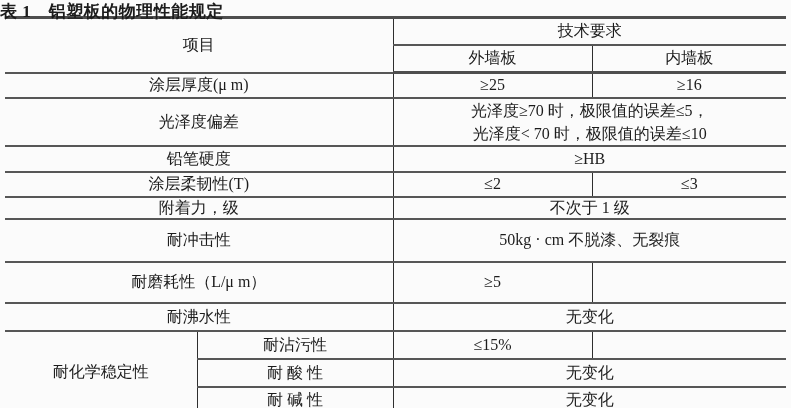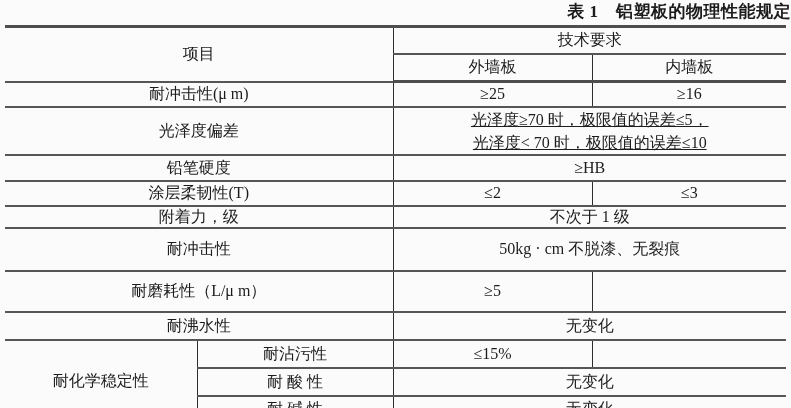--- a/index.html
+++ b/index.html
@@ -7,23 +7,23 @@
     padding: 0;
     background: #fbfbfb;
     width: 791px;
     height: 408px;
     overflow: hidden;
     font-family: "Liberation Serif", "DejaVu Serif", serif;
     color: #1c1c1c;
   }
   .page { width: 791px; height: 408px; }
   .doc-title {
-    height: 25px;
+    height: 16px;
     line-height: 23px;
-    text-align: right;
+    text-align: left;
     font-weight: bold;
     font-size: 17px;
     letter-spacing: 0.5px;
   }
   table.spec {
     border-collapse: collapse;
     table-layout: fixed;
     margin-left: 5px;
     width: 781px;
     border-top: 3px solid #4e4e4e;
@@ -36,21 +36,21 @@
     vertical-align: middle;
     font-size: 16px;
     line-height: 1.25;
     border-bottom: 2px solid #565656;
     overflow: hidden;
     white-space: nowrap;
   }
   
   .bR { border-right: 1px solid #2e2e2e; }
   .thickB { border-bottom: 3px solid #4e4e4e !important; }
-  .twoline div { line-height: 23px; text-decoration: underline; }
+  .twoline div { line-height: 23px; }
 </style>
 </head>
 <body>
 
 <div class="page">
 
   <div class="doc-title">表 1　铝塑板的物理性能规定</div>
 
   <table class="spec">
     <colgroup>
@@ -65,21 +65,21 @@
       <td colspan="2" rowspan="2" class="bR">项目</td>
       <td colspan="2">技术要求</td>
     </tr>
 
     <tr style="height:28px">
       <td class="bR thickB">外墙板</td>
       <td class="thickB">内墙板</td>
     </tr>
 
     <tr style="height:25px">
-      <td colspan="2" class="bR">耐冲击性(μ m)</td>
+      <td colspan="2" class="bR">涂层厚度(μ m)</td>
       <td class="bR">≥25</td>
       <td>≥16</td>
     </tr>
 
     <tr style="height:39px">
       <td colspan="2" class="bR">光泽度偏差</td>
       <td colspan="2" class="twoline">
         <div>光泽度≥70 时，极限值的误差≤5，</div>
         <div>光泽度&lt; 70 时，极限值的误差≤10</div>
       </td>

